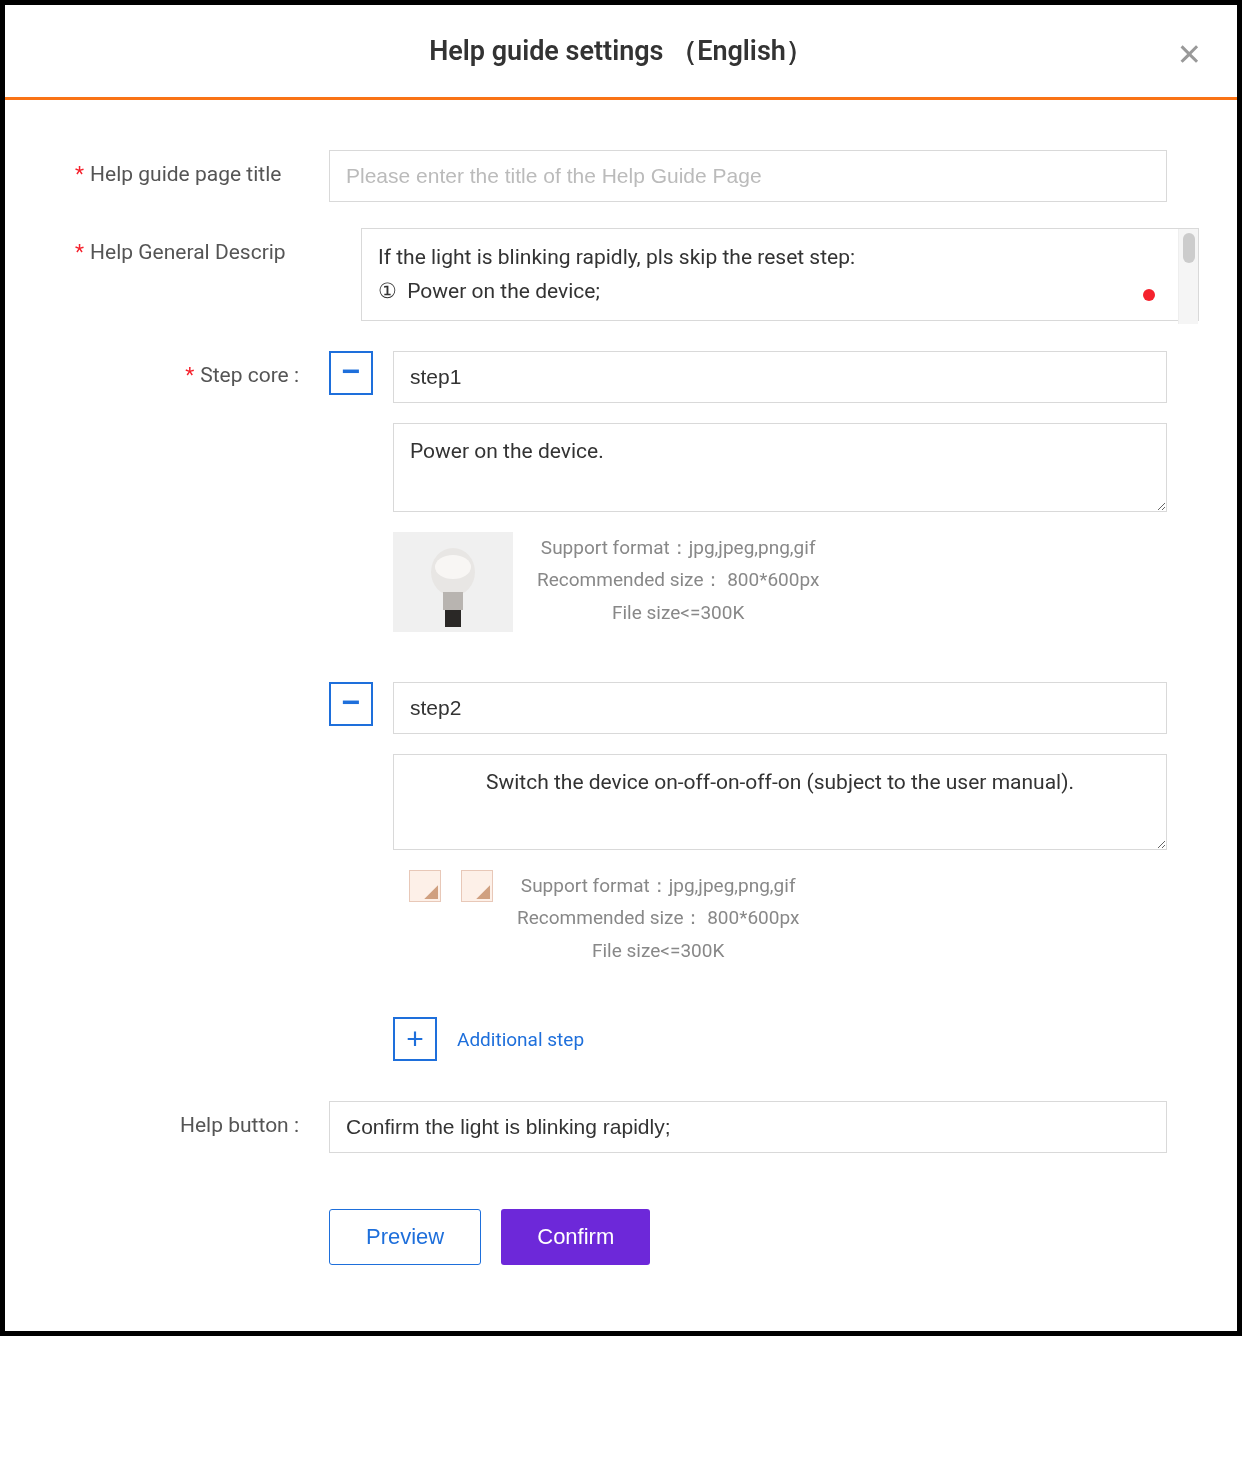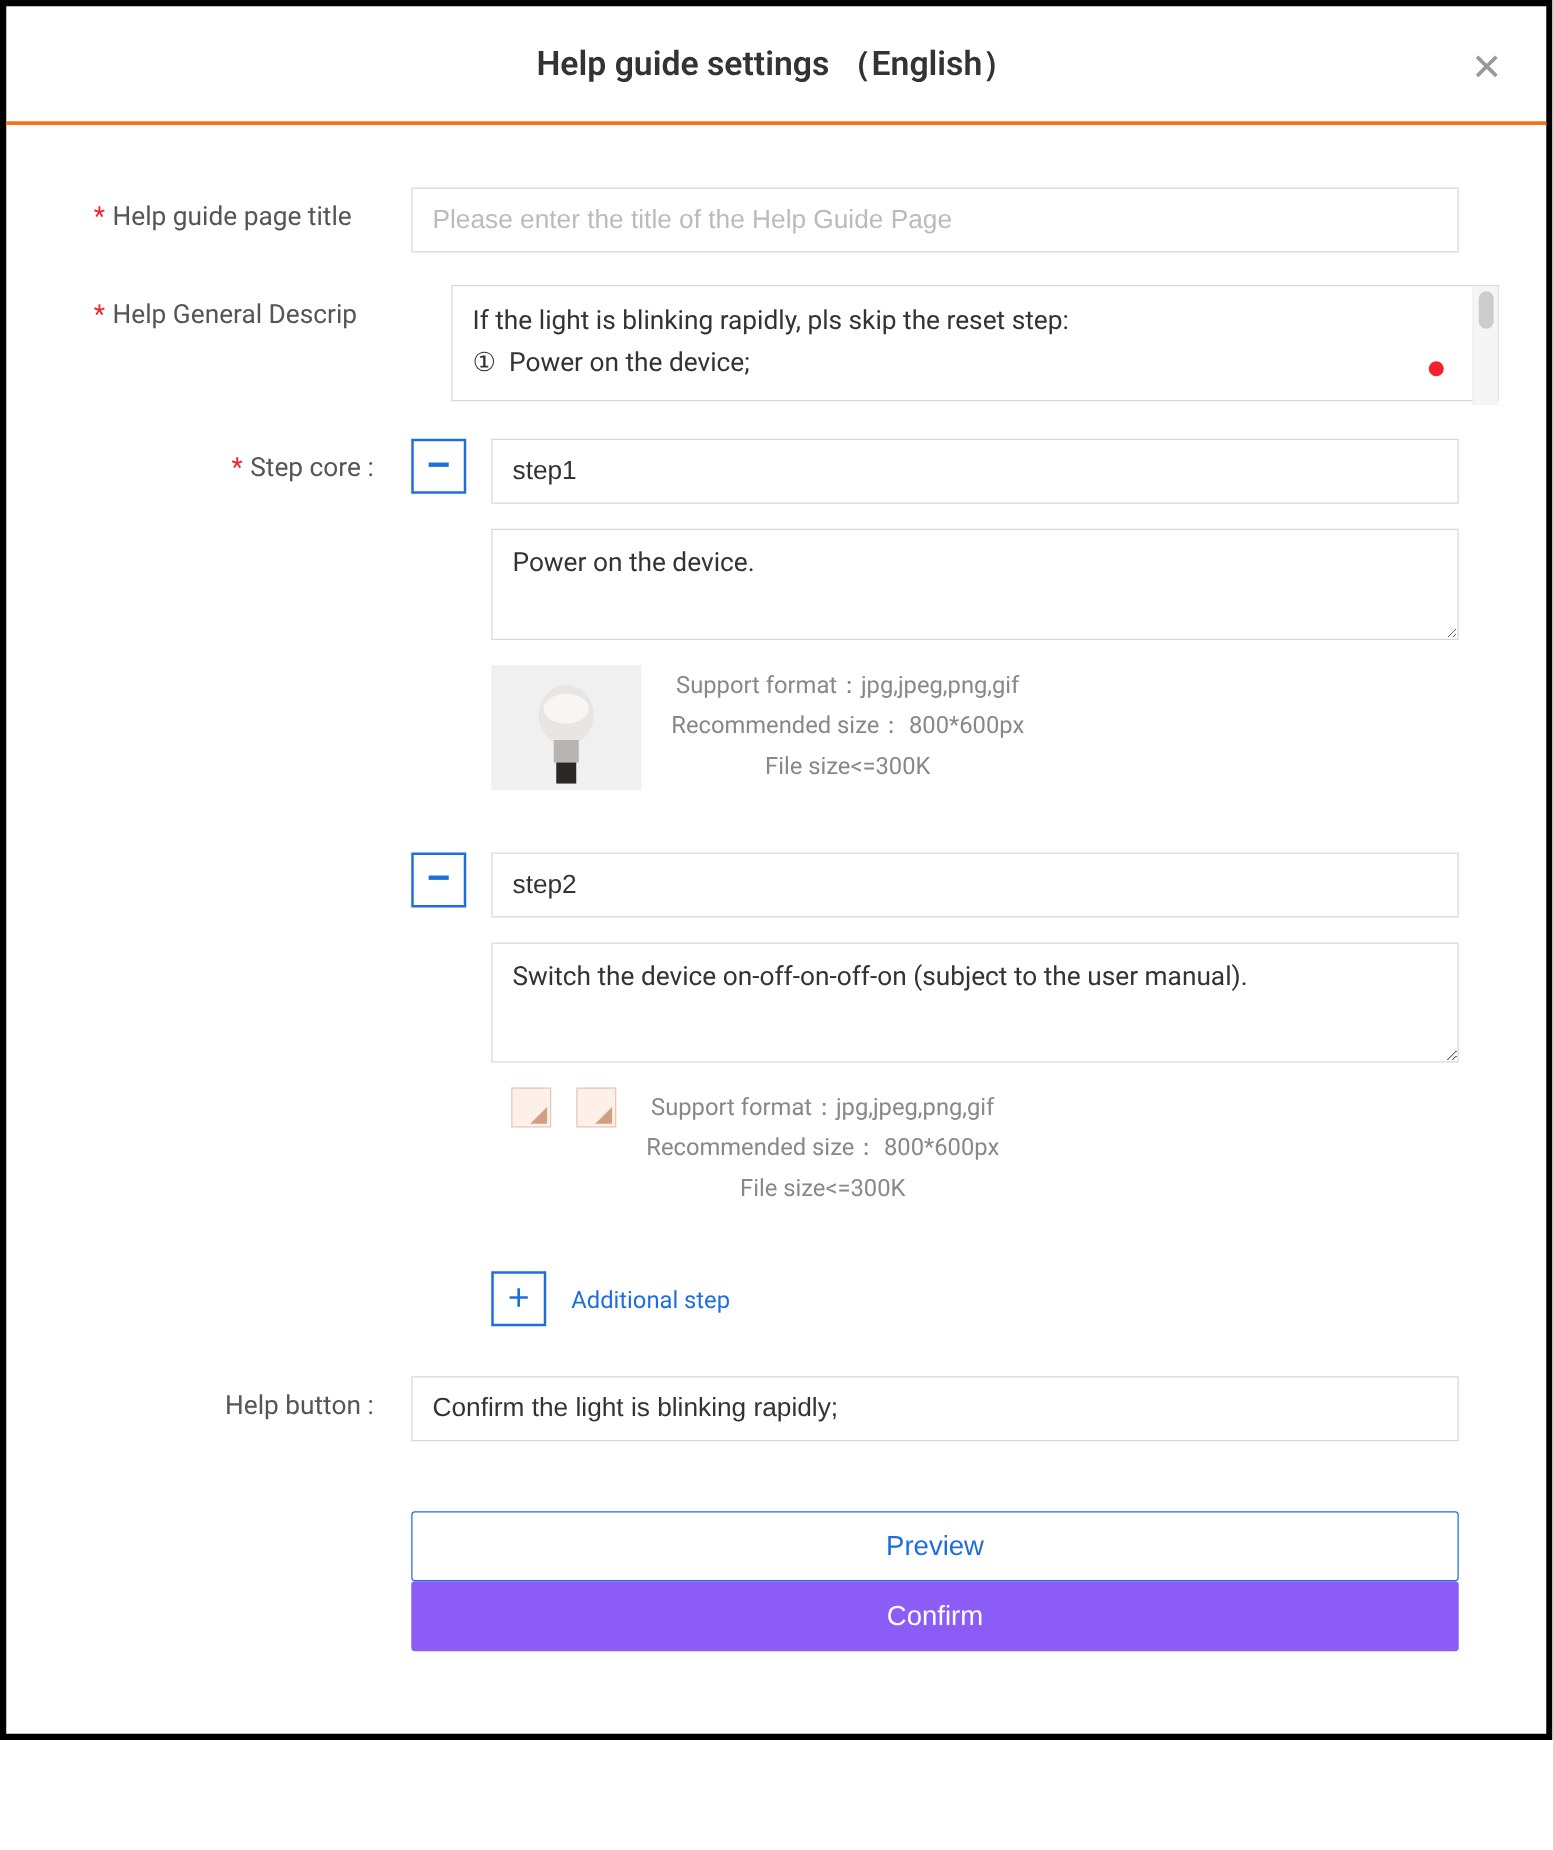--- a/index.html
+++ b/index.html
@@ -248,38 +248,38 @@
       gap: 20px;
       margin-left: 64px;
     }
     .add-step-label {
       color: #1e6fdb;
       font-size: 19px;
       cursor: pointer;
     }
     .action-buttons {
       display: flex;
+      gap: 20px;
       margin-top: 30px;
-      flex-direction: column;
     }
     .btn-preview {
       height: 56px;
       padding: 0 36px;
       border: 1px solid #1e6fdb;
       background: #fff;
       color: #1e6fdb;
       font-size: 22px;
       cursor: pointer;
       border-radius: 3px;
     }
     .btn-confirm {
       height: 56px;
       padding: 0 36px;
       border: none;
-      background: #8b5cf6;
+      background: #6d28d9;
       color: #fff;
       font-size: 22px;
       cursor: pointer;
       border-radius: 3px;
     }
     .step-block {
       margin-bottom: 50px;
     }
   </style>
 </head>
@@ -353,21 +353,21 @@
           </div>
         </div>
 
         <div class="step-block">
           <div class="step-container">
             <button class="step-remove-btn">
               <span>−</span>
             </button>
             <div class="step-fields">
               <input type="text" class="step-title-input" value="step2" style="">
-              <textarea class="step-desc-textarea" style="min-height: 96px;">Switch the device on-off-on-off-on (subject to the user manual).</textarea>
+              <textarea class="step-desc-textarea" style="min-height: 96px; text-align: center;">Switch the device on-off-on-off-on (subject to the user manual).</textarea>
               <div class="upload-row">
                 <div class="upload-placeholders">
                   <div class="upload-placeholder"></div>
                   <div class="upload-placeholder"></div>
                 </div>
                 <div class="hints">
                   <div>Support format：jpg,jpeg,png,gif</div>
                   <div>Recommended size： 800*600px</div>
                   <div>File size&lt;=300K</div>
                 </div>

